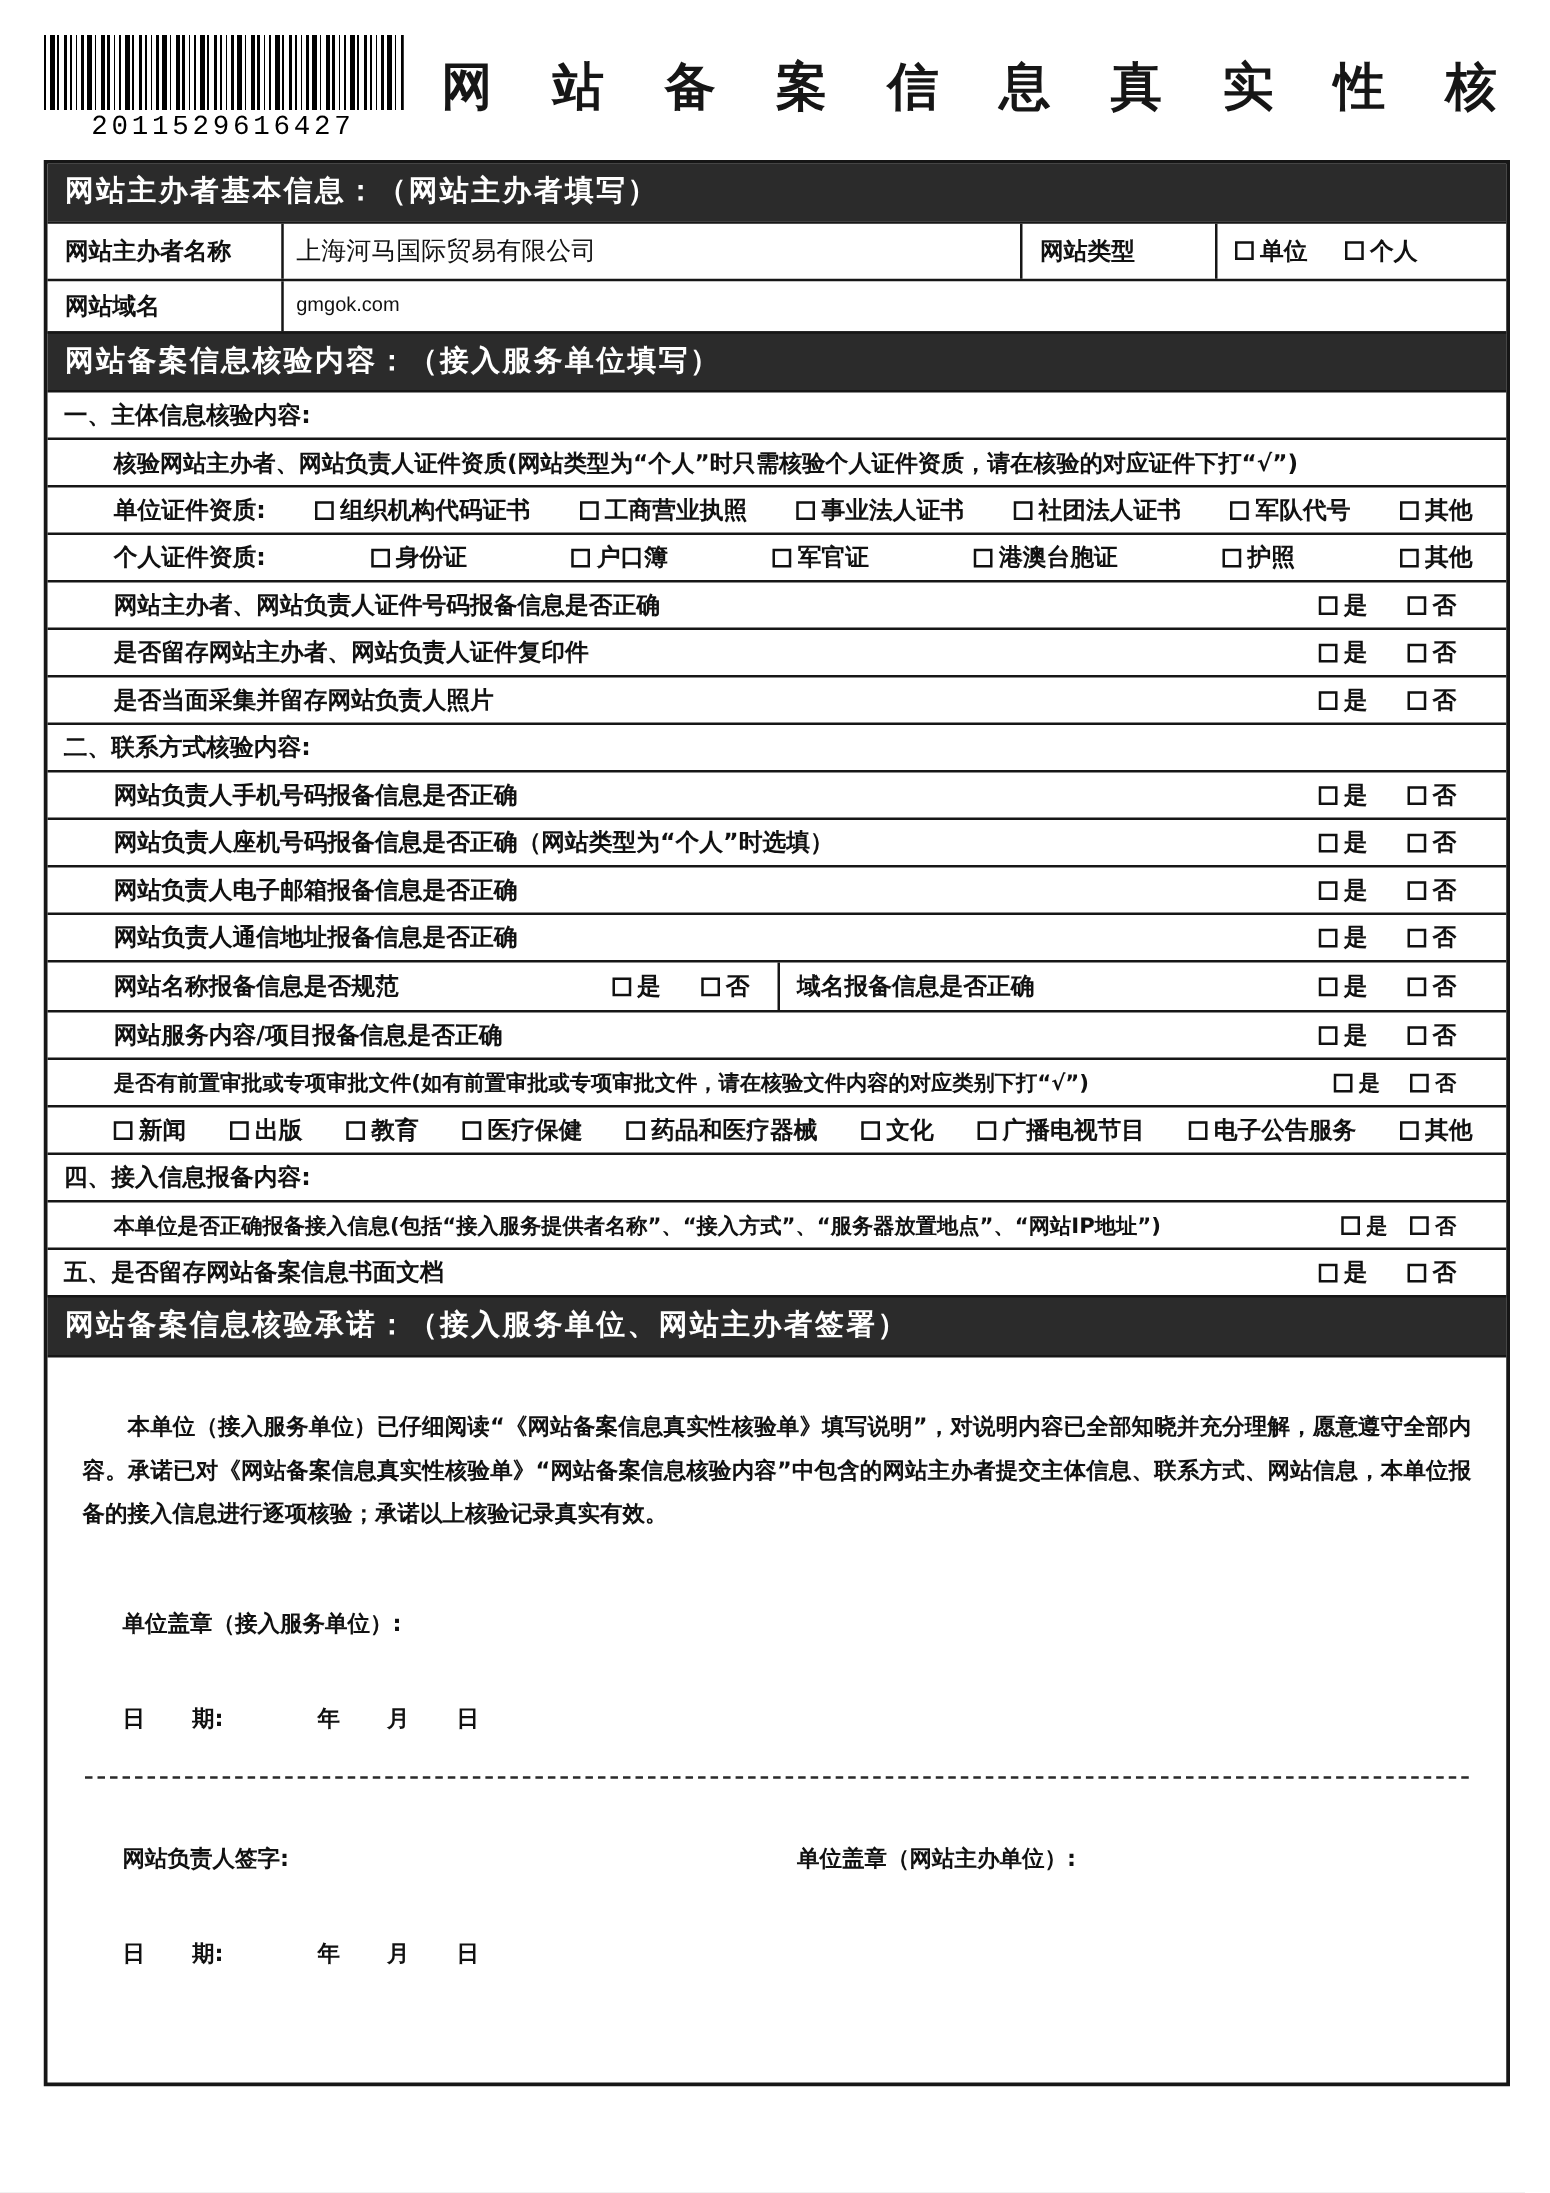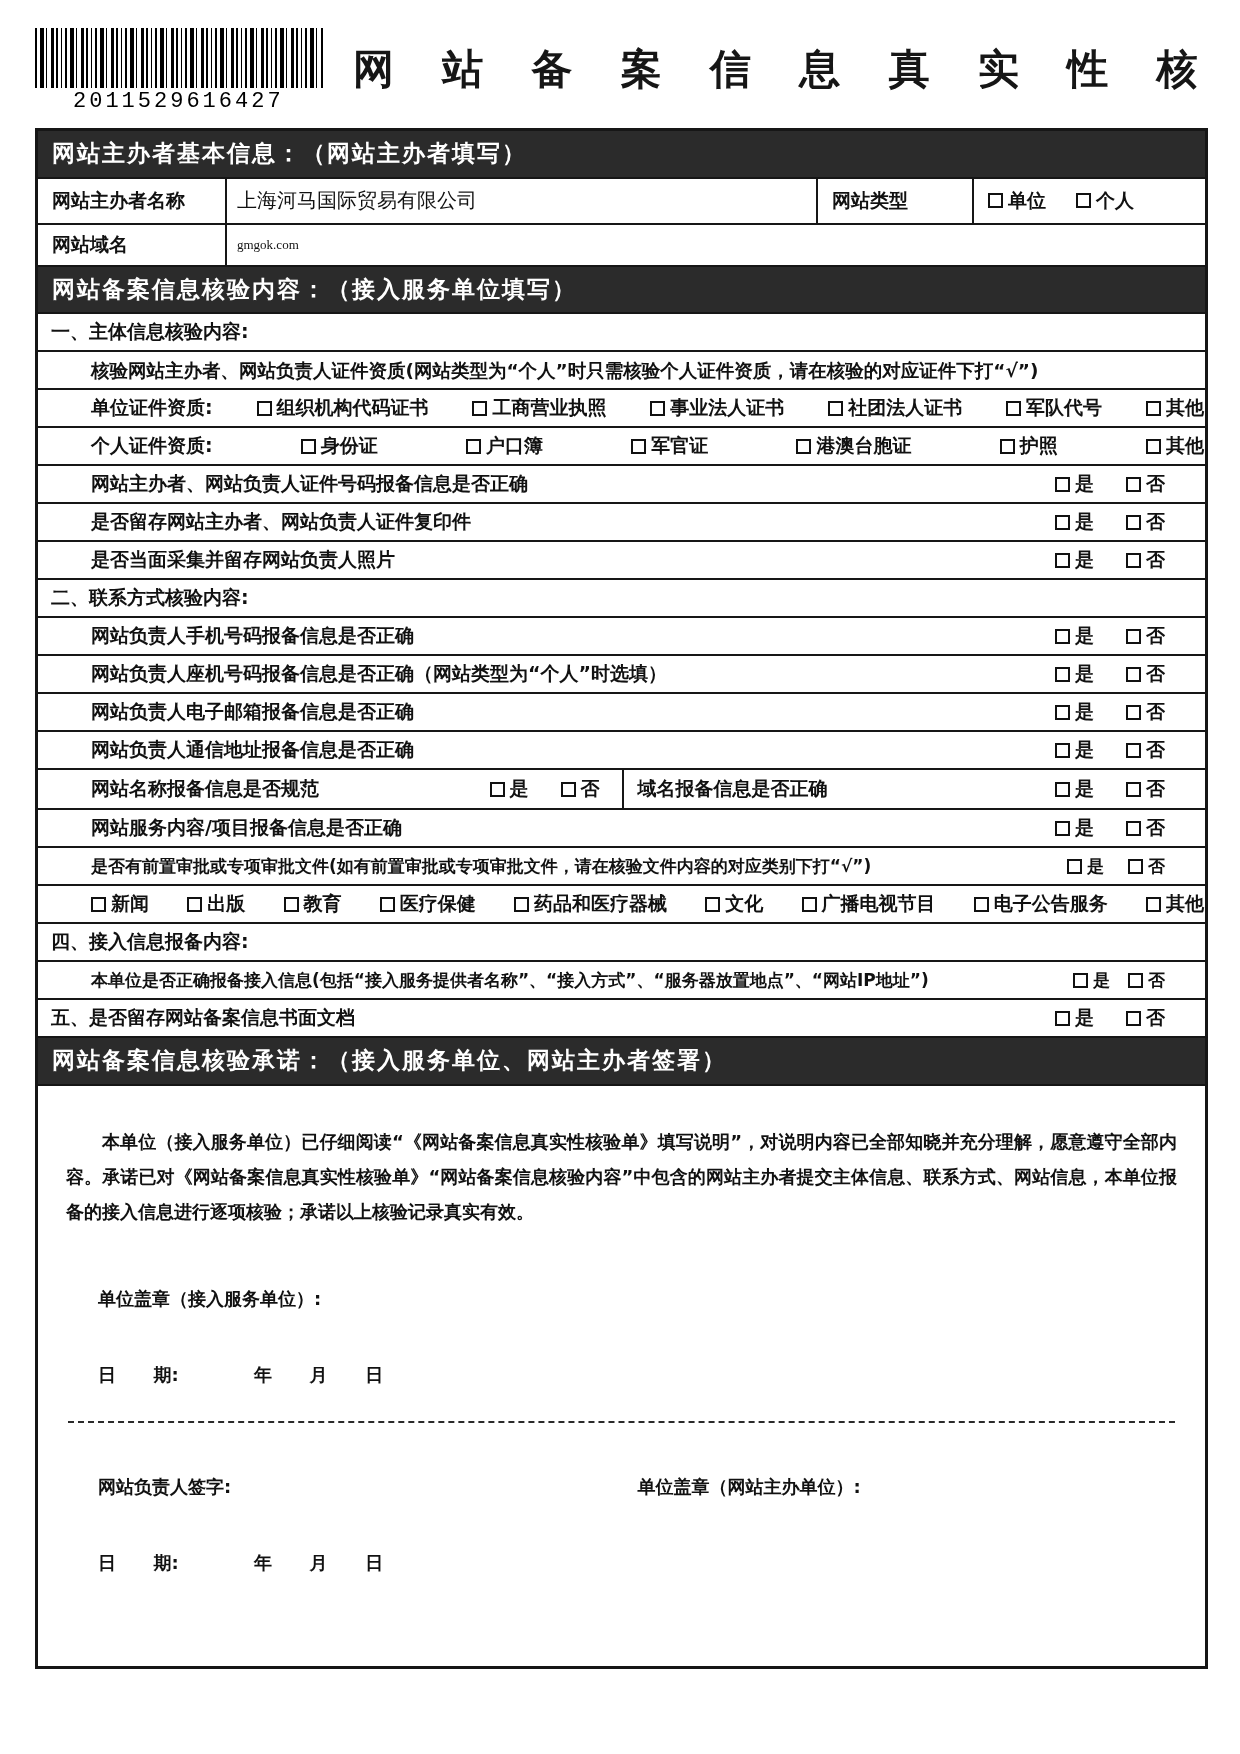--- a/index.html
+++ b/index.html
@@ -43,26 +43,26 @@
   .v { border-left:2px solid #161616; }
 
   
   .r-name { min-height:44px; }
   .r-domain { min-height:40px; }
   .c-label { width:187px; padding-left:14px; flex:0 0 auto; }
   .c-value { flex:1; padding-left:10px; font-weight:normal;
              font-family:"DejaVu Serif","Liberation Serif",serif; font-size:20px;text-align:right; }
   .c-type  { width:156px; padding-left:14px; flex:0 0 auto; }
   .c-typeval { width:233px; padding-left:14px; flex:0 0 auto; gap:30px; }
-  .mono { font-family:Liberation Serif, serif; font-size:13px; }
+  .mono { font-family:Liberation Sans, sans-serif; font-size:16px; }
 
   
   .num-title { padding-left:13px; }
   .note { padding-left:53px; font-size:18.5px; white-space:nowrap; }
-  .optrow { padding-left:53px; padding-right:1px; justify-content:space-between; }
+  .optrow { padding-left:53px; padding-right:27px; justify-content:space-between; }
   .qrow { padding-left:53px; padding-right:40px; justify-content:space-between; }
   .qrow-num { padding-left:13px; padding-right:40px; justify-content:space-between; }
   .inlineq { padding-left:53px; padding-right:40px; justify-content:space-between; font-size:17px; }
 
   .cb { display:inline-block; width:15px; height:15px; border:2px solid #111;
         background:#fff; margin-right:5px; vertical-align:-1px; flex:0 0 auto; }
   .opt { display:inline-flex; align-items:center; white-space:nowrap; }
   .yn { display:inline-flex; gap:32px; flex:0 0 auto; }
 
   .split { padding:0; }

